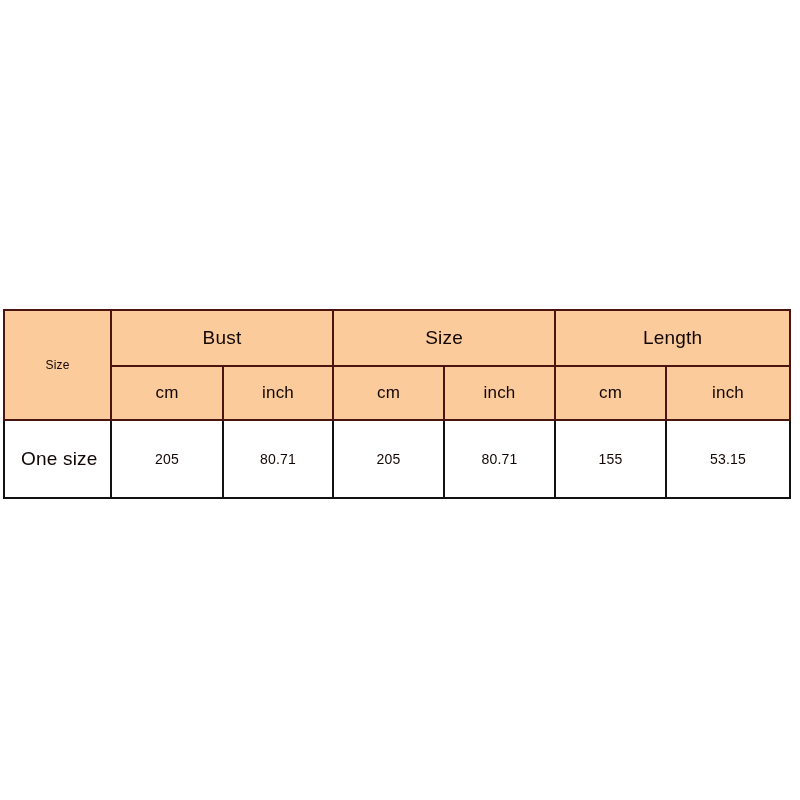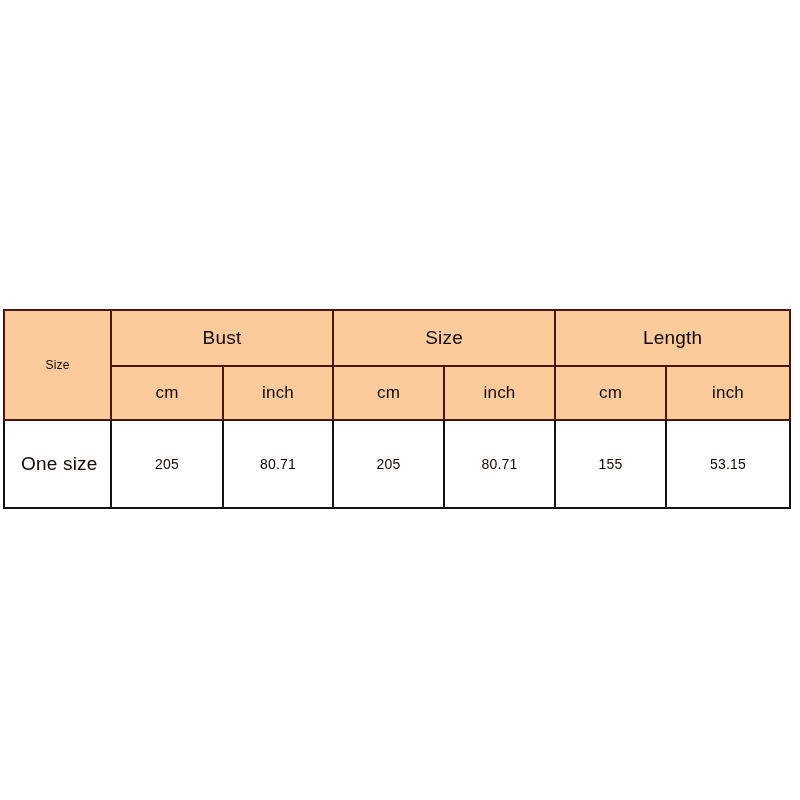--- a/index.html
+++ b/index.html
@@ -100,21 +100,21 @@
 
       <tr style="height:52px">
         <td class="hdr hdr-unit">cm</td>
         <td class="hdr hdr-unit">inch</td>
         <td class="hdr hdr-unit">cm</td>
         <td class="hdr hdr-unit">inch</td>
         <td class="hdr hdr-unit">cm</td>
         <td class="hdr hdr-unit">inch</td>
       </tr>
 
-      <tr style="height:88px">
+      <tr style="height:78px">
         <td class="cell cell-size">One size</td>
         <td class="cell">205</td>
         <td class="cell">80.71</td>
         <td class="cell">205</td>
         <td class="cell">80.71</td>
         <td class="cell">155</td>
         <td class="cell">53.15</td>
       </tr>
     </tbody>
   </table>

